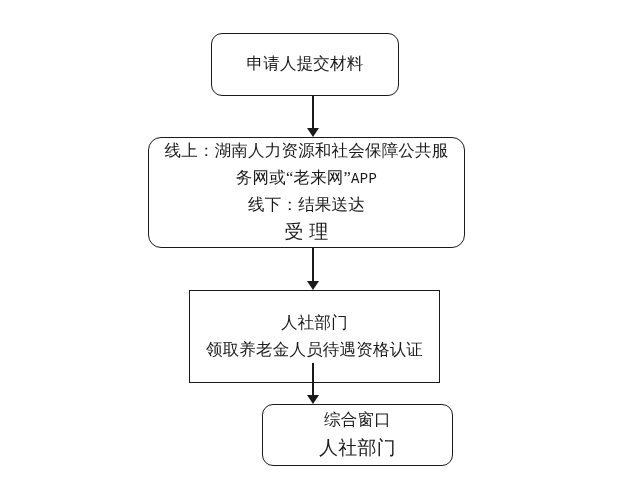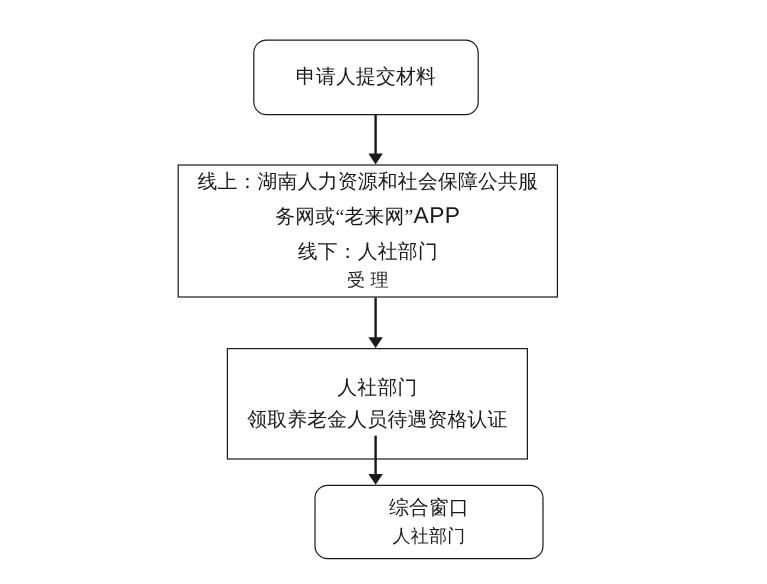--- a/index.html
+++ b/index.html
@@ -35,32 +35,32 @@
   .line {
     font-family: "Liberation Serif", serif;
     font-size: 16.5px;
     line-height: 1.62;
     white-space: pre;
     text-align: center;
     letter-spacing: 0.2px;
   }
   .line.sans {
     font-family: "Liberation Sans", sans-serif;
-    font-size: 15px;
+    font-size: 19px;
     line-height: 1.5;
   }
   .line .latin {
-    font-family: Liberation Sans, sans-serif;
-    font-size: 19px;
+    font-family: Liberation Mono, monospace;
+    font-size: 14px;
     letter-spacing: 0.3px;
   }
 
   
   #node-submit      { left: 211px; top: 33px;  width: 188px; height: 63px; }
-  #node-channel     { left: 148px; top: 137px; width: 317px; height: 111px; justify-content: center; }
+  #node-channel     { left: 148px; top: 137px; width: 317px; height: 111px; justify-content: center; border-radius: 13px; }
   #node-department  { left: 189px; top: 290px; width: 251px; height: 93px; }
   #node-result      { left: 218px; top: 404px; width: 191px; height: 62px; margin-left: 44px; }
 
   
   .connector {
     position: absolute;
     width: 14px;
     display: flex;
     flex-direction: column;
     align-items: center;
@@ -92,21 +92,21 @@
   </div>
 
   <div class="connector" id="arrow-submit-to-channel">
     <div class="stem"></div>
     <div class="head"></div>
   </div>
 
   <div class="node" id="node-channel">
     <div class="line">线上：湖南人力资源和社会保障公共服</div>
     <div class="line"><span>务网或“老来网”</span><span class="latin">APP</span></div>
-    <div class="line">线下：人社部门</div>
+    <div class="line">线下：结果送达</div>
     <div class="line sans">受 理</div>
   </div>
 
   <div class="connector" id="arrow-channel-to-department">
     <div class="stem"></div>
     <div class="head"></div>
   </div>
 
   <div class="node" id="node-department">
     <div class="line">人社部门</div>

